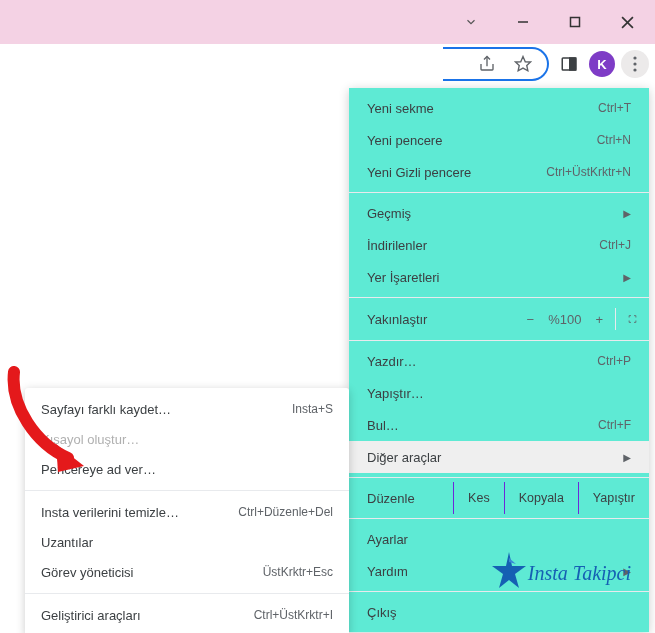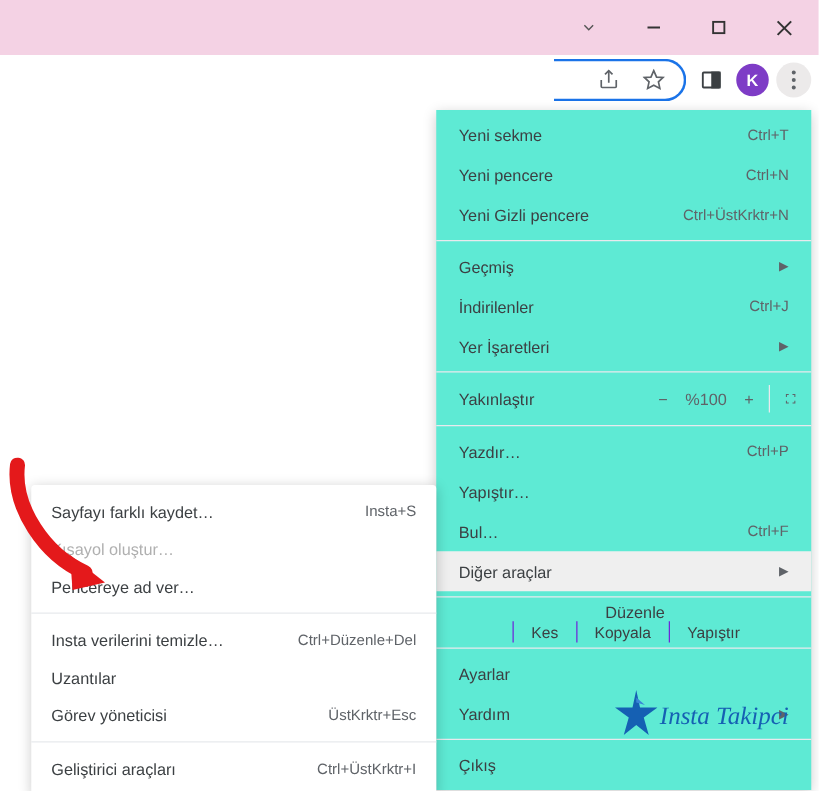--- a/index.html
+++ b/index.html
@@ -132,21 +132,20 @@
     padding-left: 12px;
   }
   .highlight {
     background: #efefef;
   }
   .edit-row {
     display: flex;
     align-items: center;
     height: 32px;
     padding: 0 0 0 18px;
-    flex-direction: column;
   }
   .edit-row .lbl { flex: 1; }
   .edit-cells {
     display: flex;
     height: 100%;
   }
   .edit-cell {
     border-left: 1px solid #6d28d9;
     padding: 0 14px;
     display: flex;

